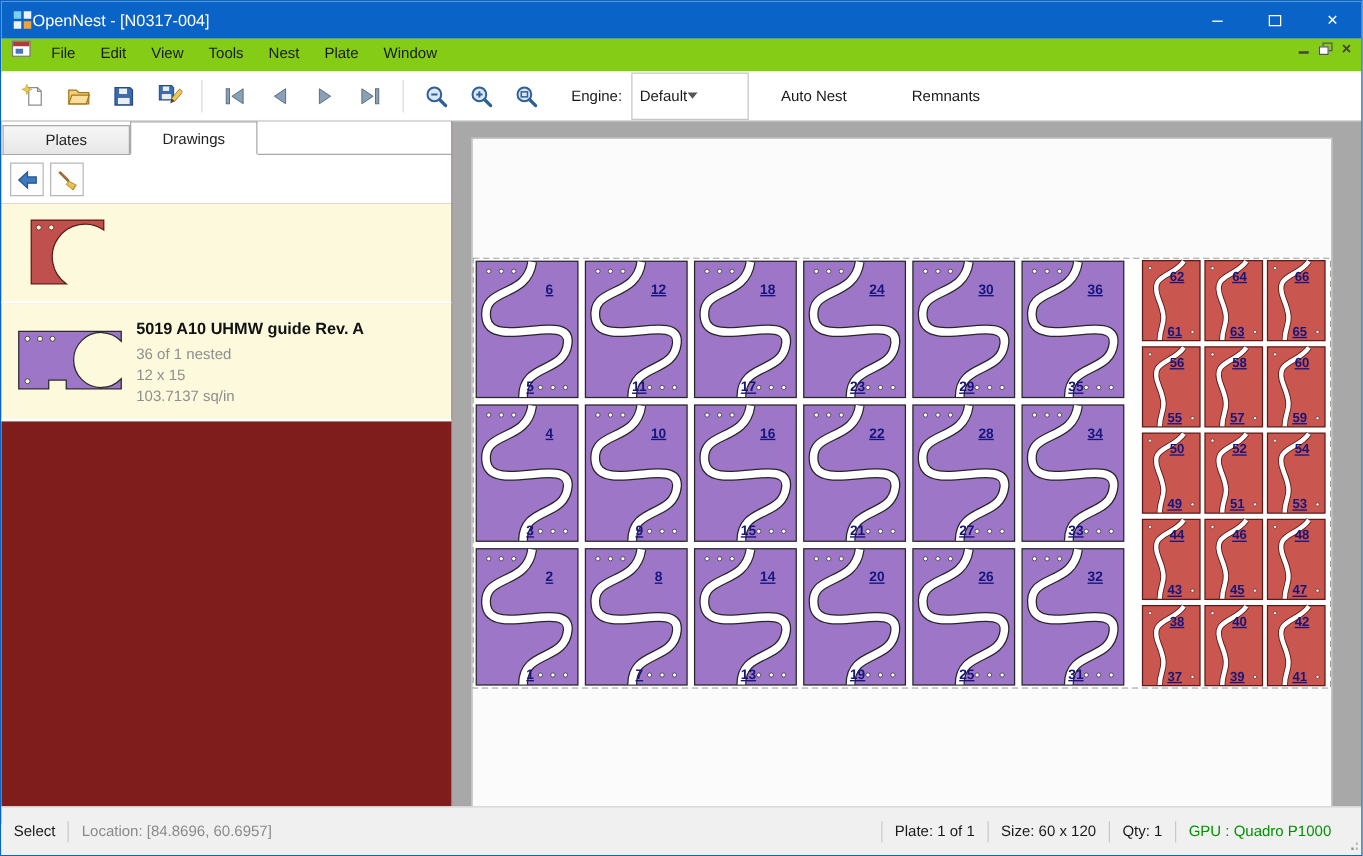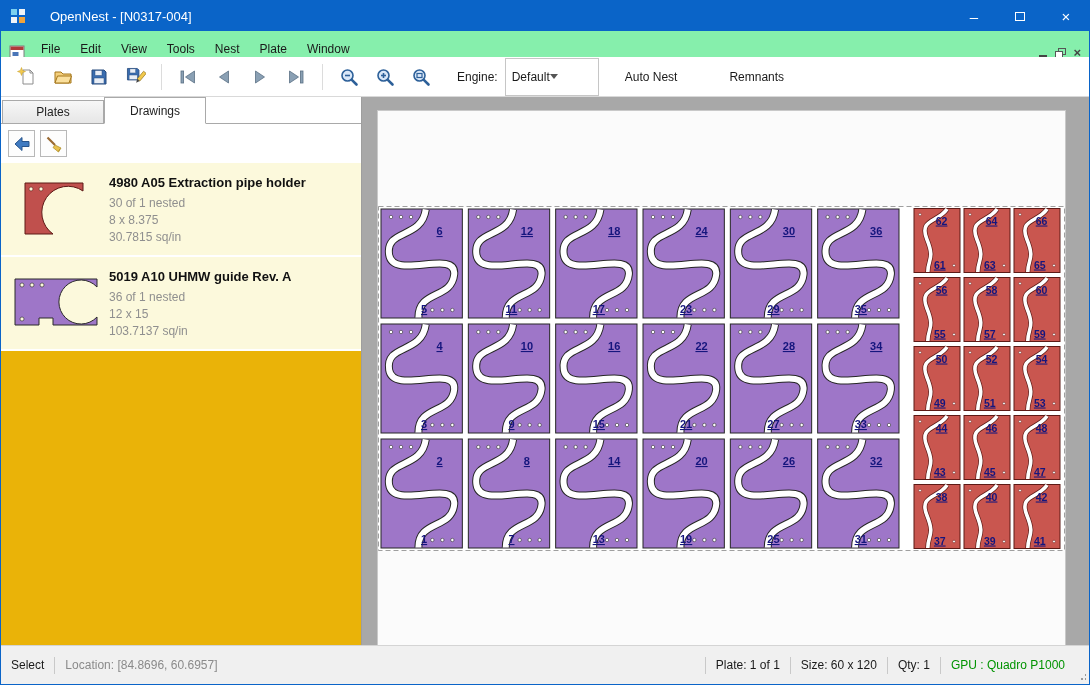--- a/index.html
+++ b/index.html
@@ -2,47 +2,47 @@
 <html><head>
 <meta charset="utf-8">
 <style>
   *{margin:0;padding:0;box-sizing:border-box}
   html,body{width:1090px;height:685px}
   body{position:relative;font-family:"Liberation Sans",sans-serif;background:#fff;border:1px solid #0a64c8;overflow:hidden;font-size:12px;color:#1a1a1a}
 
   
   .titlebar{position:absolute;left:0;top:0;right:0;height:30px;background:#0a64c8;display:flex;align-items:center;color:#fff}
   .app-icon{margin-left:9px;display:flex}
-  .title-text{margin-left:24px;font-size:13px}
+  .title-text{margin-left:0;font-size:13px}
   .win-btns{margin-left:auto;display:flex;height:100%}
   .win-btn{width:46px;height:100%;display:flex;align-items:center;justify-content:center;font-size:15px}
   .max-glyph{display:inline-block;width:10px;height:9px;border:1.5px solid #fff}
 
   
-  .menubar{position:absolute;left:0;top:30px;right:0;height:30px;background:#86efac;display:flex;align-items:flex-end;border-bottom:1px solid #ececec}
+  .menubar{position:absolute;left:0;top:30px;right:0;height:30px;background:#84cc16;display:flex;align-items:flex-start;border-bottom:1px solid #ececec}
   .mdi-icon{margin:0 6px 0 8px;display:flex}
   .menu-item{padding:4px 10px}
   .mdi-btns{margin-left:auto;display:flex;align-items:center;gap:8px;padding-right:8px;color:#444}
   .mdi-min{display:inline-block;width:8px;height:2px;background:#444;margin-top:8px}
   .restore-glyph{position:relative;display:inline-block;width:10px;height:9px}
   .restore-glyph::before{content:"";position:absolute;left:3px;top:0;width:6px;height:5px;border:1px solid #555}
   .restore-glyph::after{content:"";position:absolute;left:0;top:3px;width:6px;height:5px;border:1px solid #555;background:#fff}
   .mdi-close{font-size:13px;font-weight:bold}
 
   
   .toolbar{position:absolute;left:0;top:56px;right:0;height:40px;background:#fff;border-bottom:1px solid #d9d9d9;display:flex;align-items:center;padding-left:8px}
   .tb-btn{width:30px;height:30px;display:flex;align-items:center;justify-content:center;margin:0 3px}
   .tb-sep{width:1px;height:26px;background:#dcdcdc;margin:0 8px}
   .engine-label{font-weight:normal;margin:0 7px 0 18px}
   .engine-select{width:94px;height:38px;border:1px solid #c6c6c6;background:#fff;display:flex;align-items:center;justify-content:flex-start;padding:0 6px}
   .caret{width:0;height:0;border-left:4px solid transparent;border-right:4px solid transparent;border-top:5px solid #555}
   .tb-label{margin:0 26px}
 
   
-  .left-panel{position:absolute;left:0;top:96px;width:361px;bottom:25px;background:#eab308;border-right:1px solid #9e9e9e;display:flex;flex-direction:column}
+  .left-panel{position:absolute;left:0;top:96px;width:361px;bottom:25px;background:#7f1d1d;border-right:1px solid #9e9e9e;display:flex;flex-direction:column}
   .tab-strip{display:flex;align-items:flex-end;height:27px;padding-left:1px;background:#fff;border-bottom:1px solid #a9a9a9}
   .tab{width:102px;height:23px;display:flex;align-items:center;justify-content:center;border:1px solid #a9a9a9;border-bottom:none;background:linear-gradient(#f7f7f7,#e6e6e6);color:#222}
   .tab.active{height:27px;background:#fff;position:relative;z-index:3;margin-bottom:-1px;border-bottom:1px solid #fff}
   .panel-toolbar{display:flex;gap:5px;padding:6px 7px;background:#fff}
   .ptb-btn{width:27px;height:27px;border:1px solid #b8b8b8;background:#fdfdfd;display:flex;align-items:center;justify-content:center}
   .drawing-list{display:flex;flex-direction:column}
   .drawing-item{display:flex;background:#fcf9dc;padding:7px 4px 9px 4px;border-bottom:2px solid #fff}
   .thumb{width:104px;flex:0 0 104px;display:flex;align-items:center;justify-content:center}
   .d-info{padding-top:5px}
   .d-name{font-weight:bold;font-size:13px;color:#111;margin-bottom:5px}
@@ -218,26 +218,20 @@
   </div>
   <div class="drawing-list">
 
     <div class="drawing-item">
       <div class="thumb">
         <svg width="80" height="62">
           <path d="M8 6 H66 V14 A26 26 0 1 0 36 57 L8 57 Z" stroke="#5d1a16" stroke-width="1" fill="#c0504d"></path>
           <circle cx="14" cy="12" r="2" fill="#fcf9dc" stroke="#5d1a16" stroke-width="0.6"></circle>
           <circle cx="24" cy="12" r="2" fill="#fcf9dc" stroke="#5d1a16" stroke-width="0.6"></circle>
         </svg>
-      </div>
-      <div class="d-info">
-        <div class="d-name">4980 A05 Extraction pipe holder</div>
-        <div class="d-sub">30 of 1 nested</div>
-        <div class="d-sub">8 x 8.375</div>
-        <div class="d-sub">30.7815 sq/in</div>
       </div>
     </div>
 
     <div class="drawing-item">
       <div class="thumb">
         <svg width="96" height="58">
           <path d="M6 6 H88 V14 A22 22 0 1 0 88 44 V52 H44 V45 H30 V52 H6 Z" stroke="#2a2a2a" stroke-width="1" fill="#9e76c8"></path>
           <circle cx="13" cy="12" r="2" fill="#fcf9dc" stroke="#2a2a2a" stroke-width="0.6"></circle>
           <circle cx="23" cy="12" r="2" fill="#fcf9dc" stroke="#2a2a2a" stroke-width="0.6"></circle>
           <circle cx="33" cy="12" r="2" fill="#fcf9dc" stroke="#2a2a2a" stroke-width="0.6"></circle>

